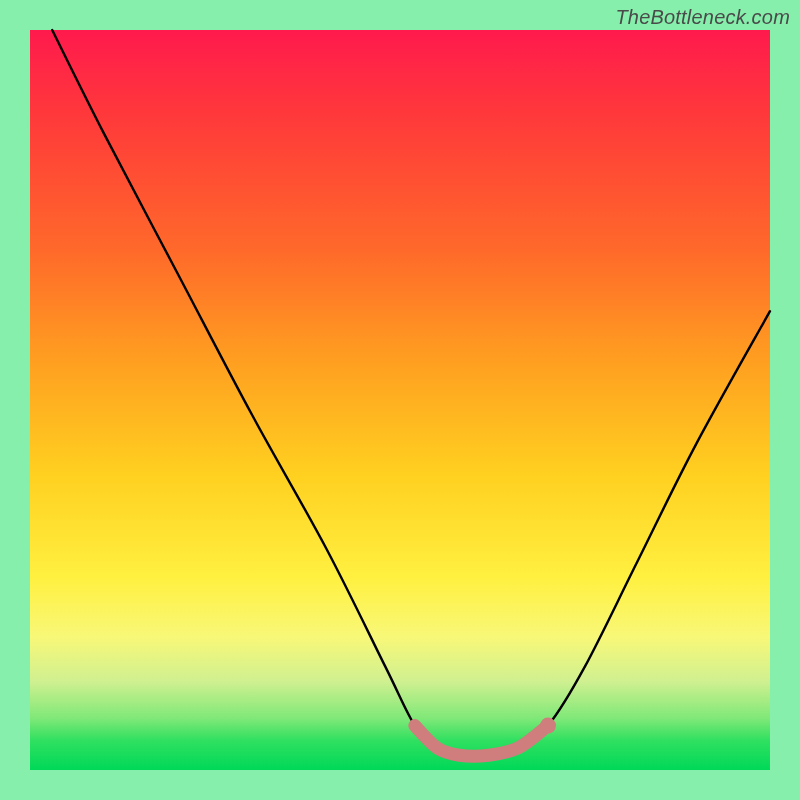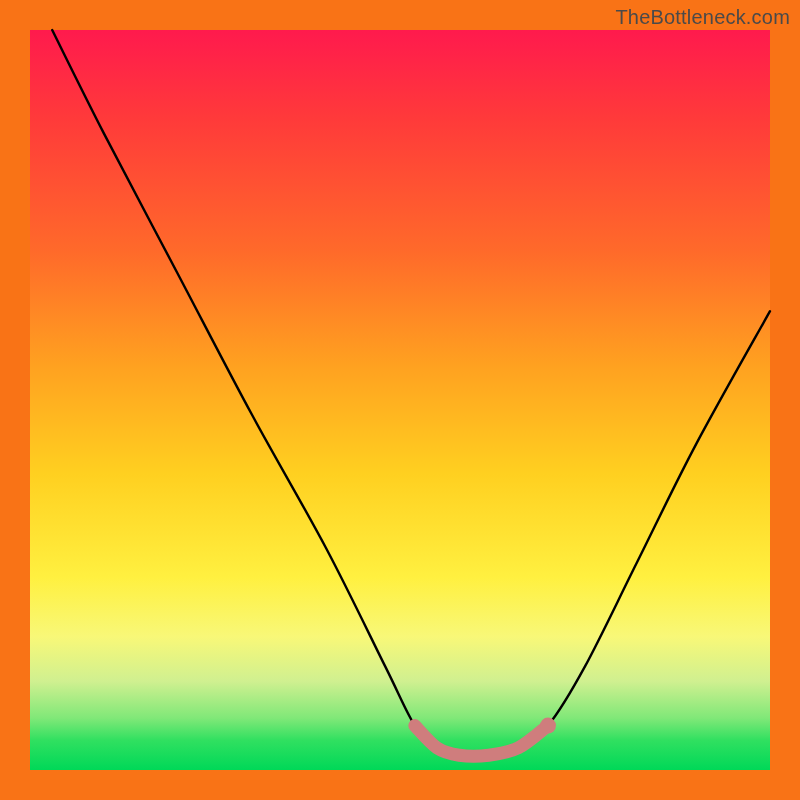--- a/index.html
+++ b/index.html
@@ -8,21 +8,22 @@
     width: 800px;
     height: 800px;
     overflow: hidden;
     background: #000;
     font-family: Arial, Helvetica, sans-serif;
   }
   .frame {
     position: relative;
     width: 800px;
     height: 800px;
-    background: #f97316;
+    background: #86efac;
+    font-style: italic;
   }
   .plot-area {
     position: absolute;
     left: 30px;
     top: 30px;
     width: 740px;
     height: 740px;
     
     background: linear-gradient(
       to bottom,

